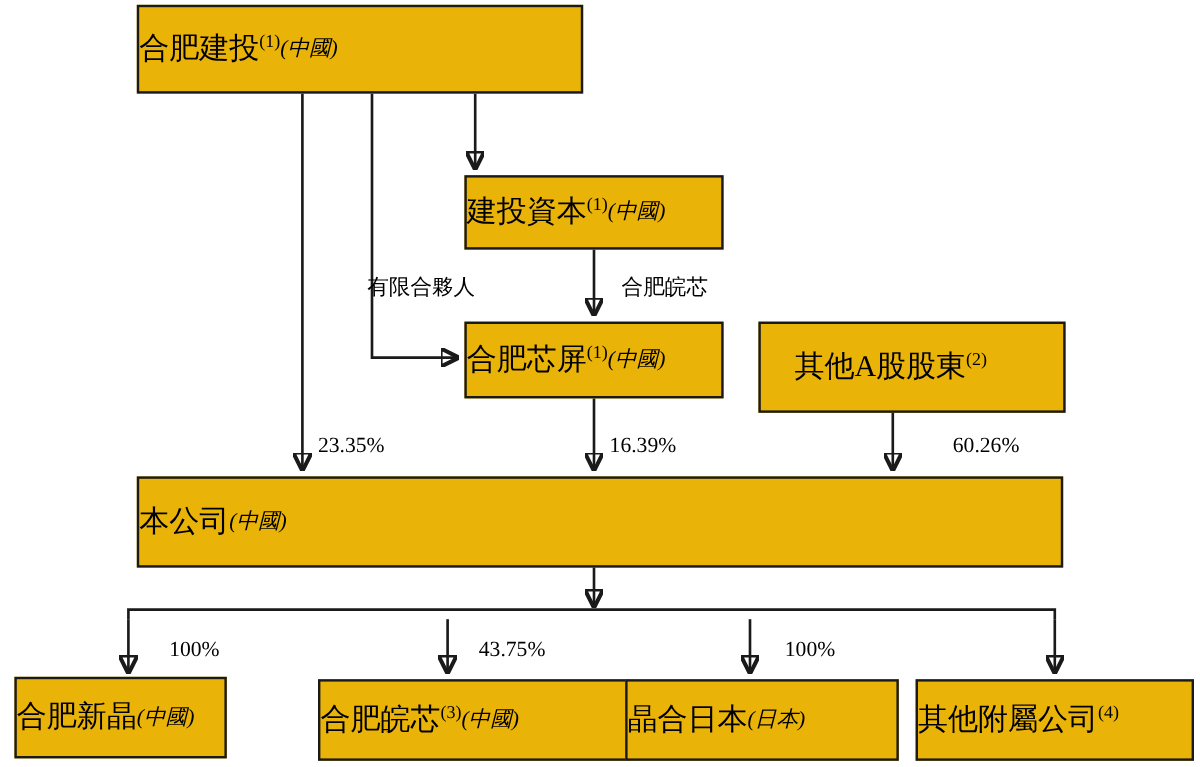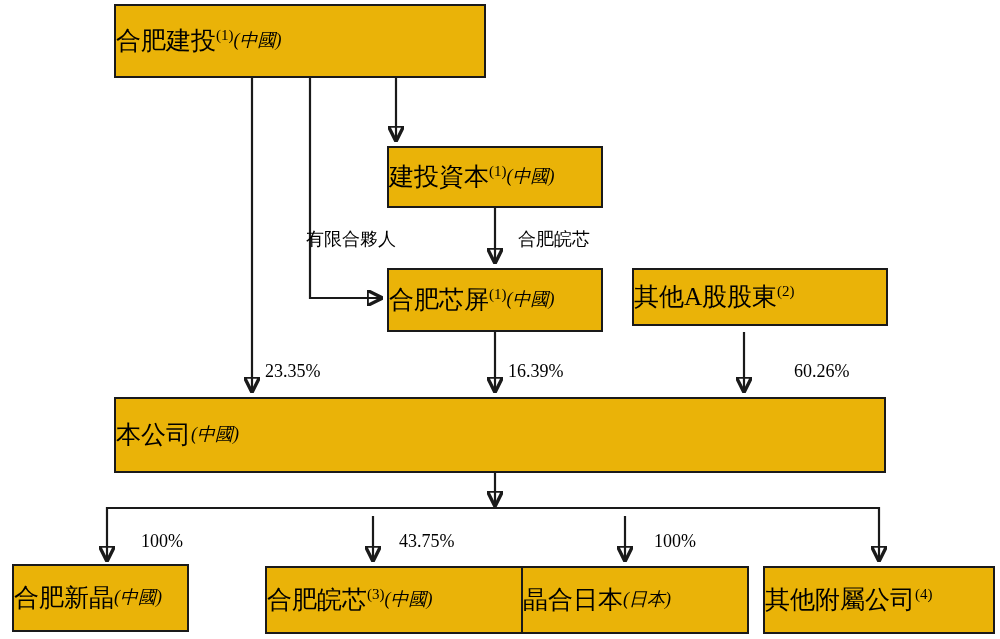--- a/index.html
+++ b/index.html
@@ -100,21 +100,21 @@
   <div class="node" style="left:387px; top:146px; width:216px; height:62px;">
     <div class="line1"><span>建投資本</span><span class="sup">(1)</span></div>
     <div class="line2">(中國)</div>
   </div>
 
   <div class="node" style="left:387px; top:268px; width:216px; height:64px;">
     <div class="line1"><span>合肥芯屏</span><span class="sup">(1)</span></div>
     <div class="line2">(中國)</div>
   </div>
 
-  <div class="node" style="left:632px; top:268px; width:256px; height:58px;">
+  <div class="node" style="left:632px; top:268px; width:256px; height:76px;padding-left:28px;">
     <div class="line1"><span>其他A股股東</span><span class="sup">(2)</span></div>
   </div>
 
   <div class="node" style="left:114px; top:397px; width:772px; height:76px;">
     <div class="line1"><span>本公司</span><span class="sup"></span></div>
     <div class="line2">(中國)</div>
   </div>
 
   <div class="node" style="left:12px; top:564px; width:177px; height:68px;">
     <div class="line1"><span>合肥新晶</span><span class="sup"></span></div>

